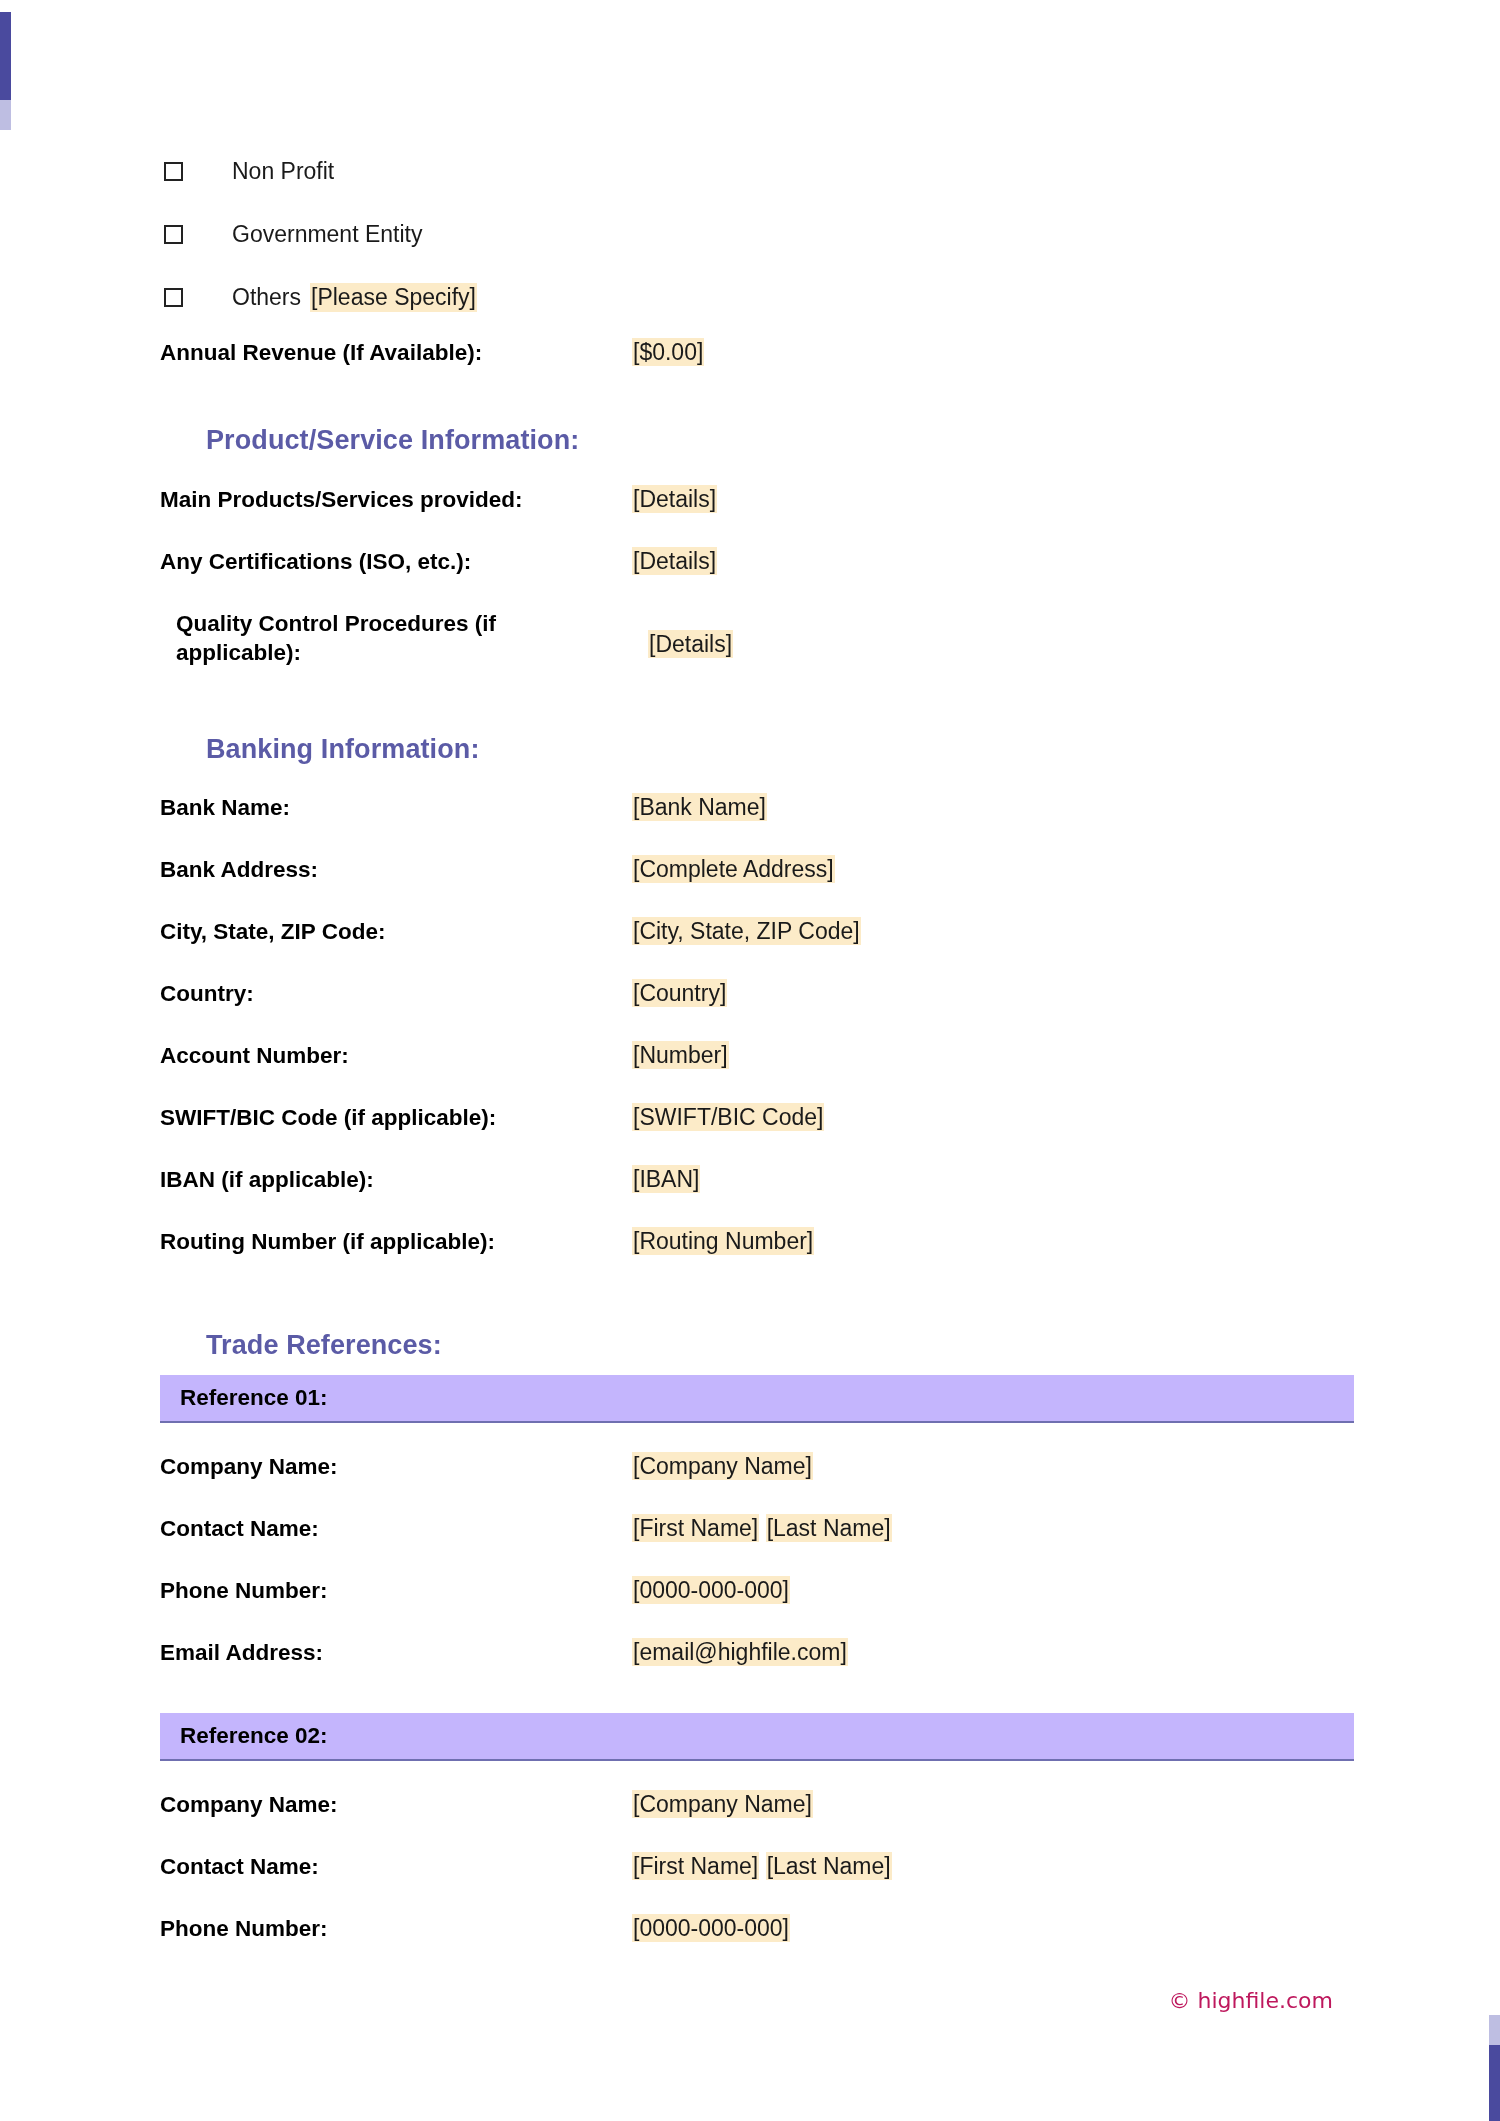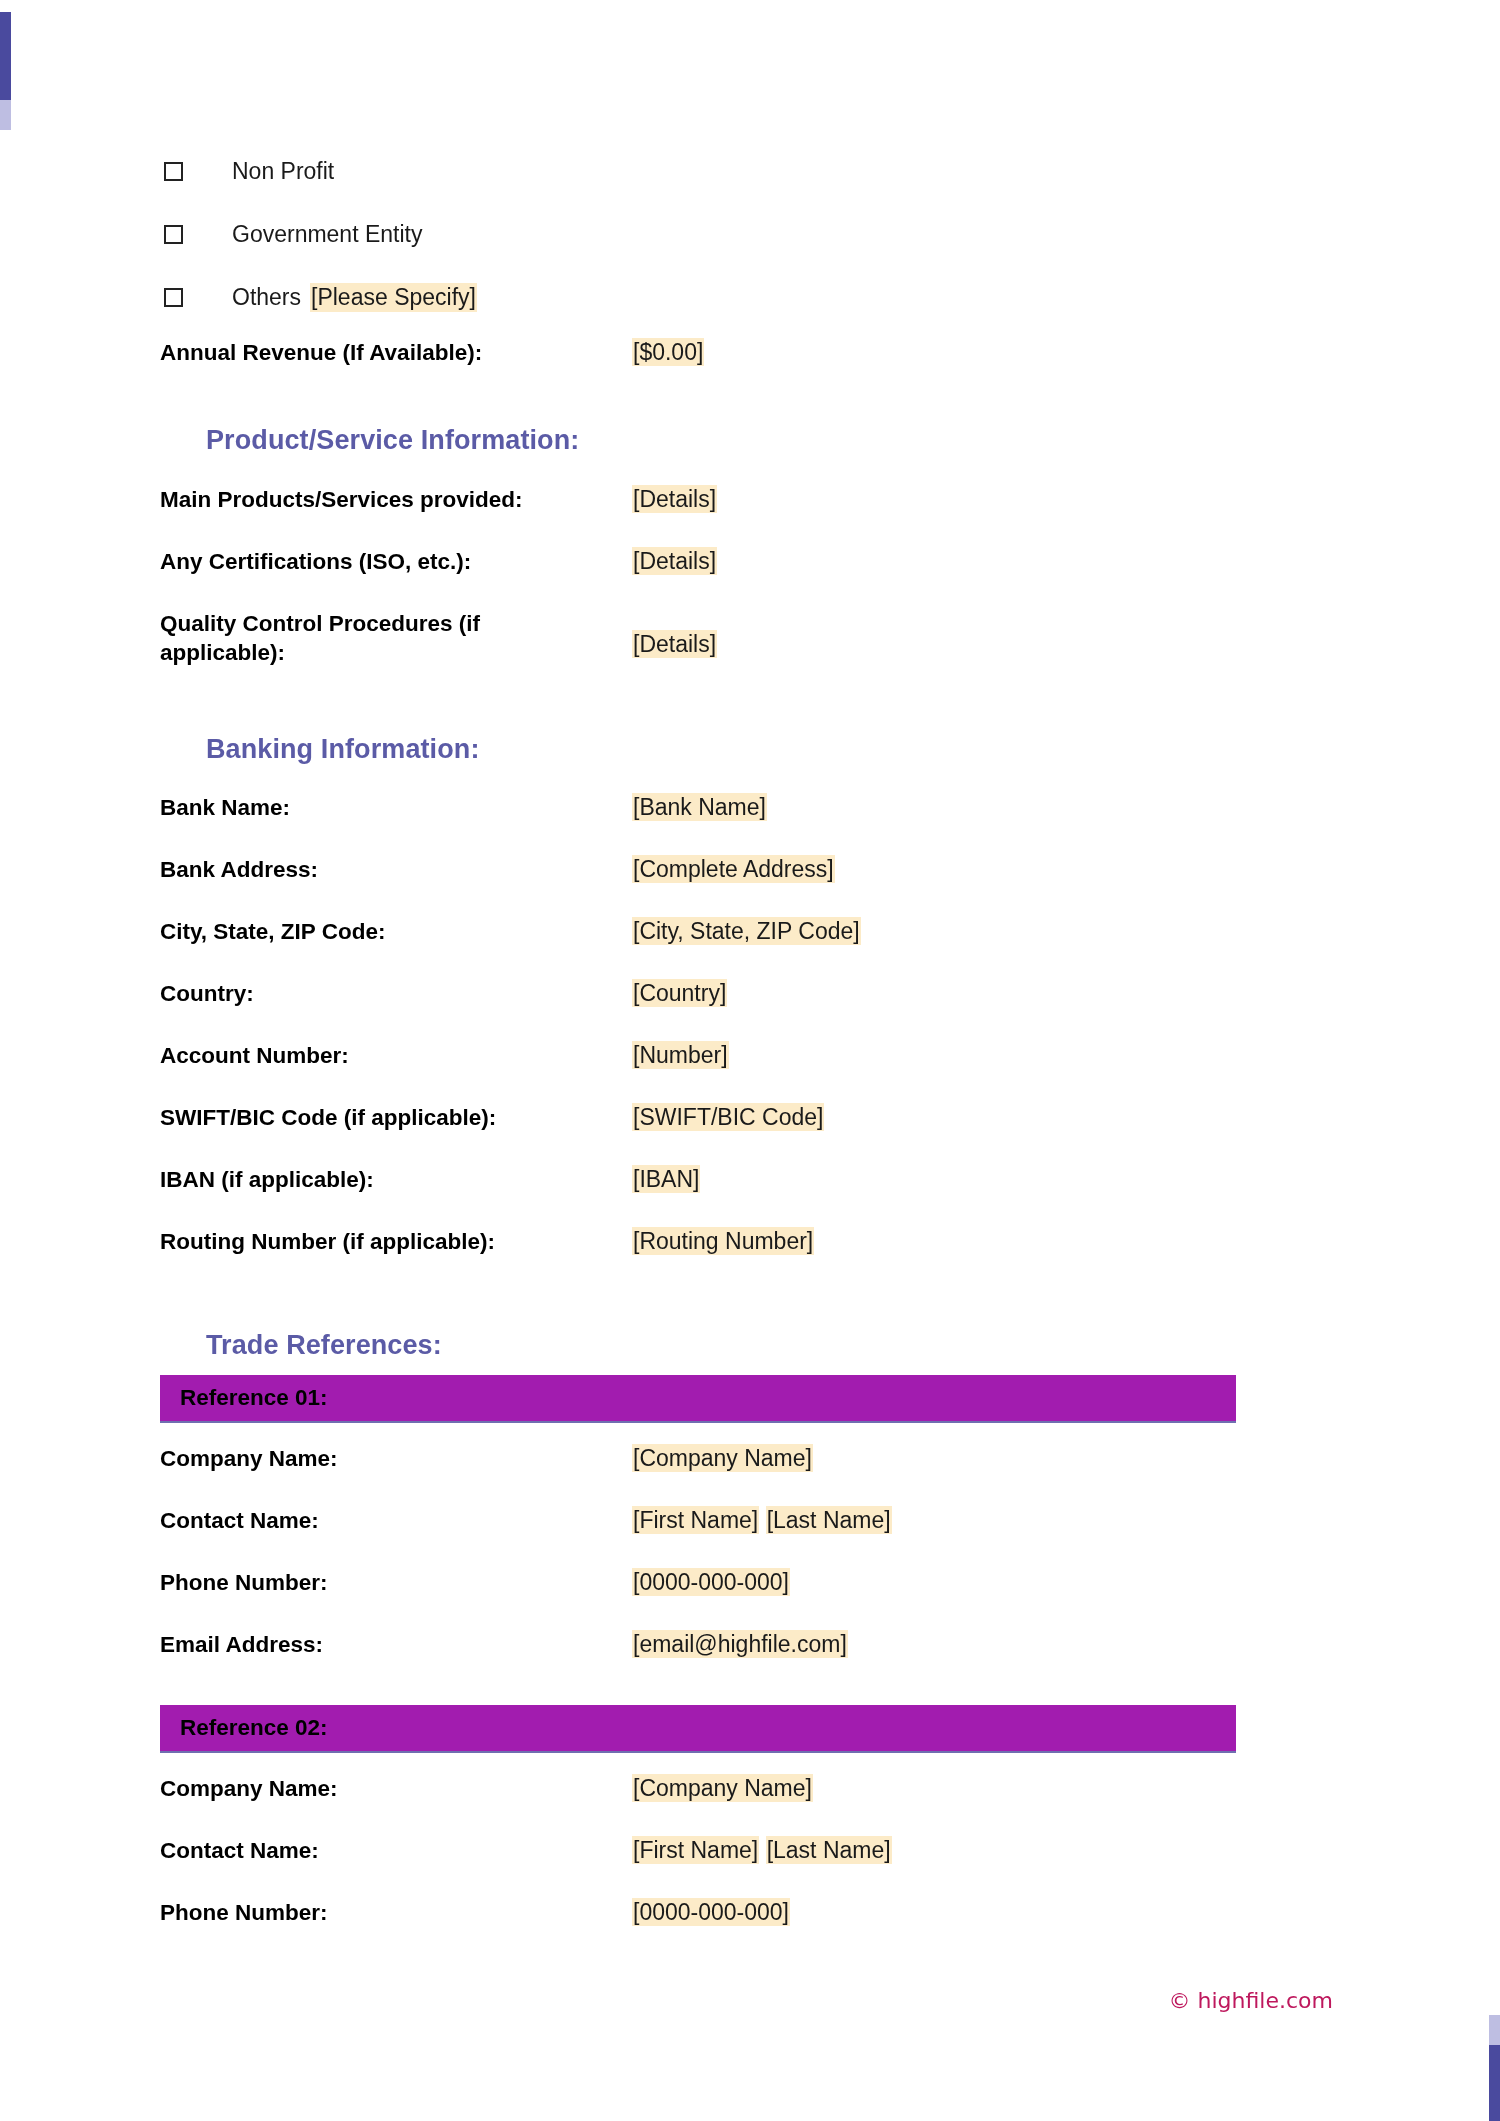--- a/index.html
+++ b/index.html
@@ -133,28 +133,28 @@
     color: #5B5BA6;
     letter-spacing: 0.1px;
     margin-left: 46px;
   }
   .sh-product  { margin-top: 36px; margin-bottom: 20px; }
   .sh-banking  { margin-top: 46px; margin-bottom: 19px; }
   .sh-trade    { margin-top: 50px; margin-bottom: 14px; }
 
   
   .ref-header {
-    background: #a21caf;
+    background: #c4b5fd;
     border-bottom: 2px solid #6F6FB0;
     height: 48px;
     display: flex;
     align-items: center;
-    width: 1076px;
+    width: 1194px;
     box-sizing: border-box;
-    margin-bottom: 4px;
+    margin-bottom: 12px;
   }
   .ref-header-label {
     font-size: 22.5px;
     font-weight: bold;
     color: #000000;
     padding-left: 20px;
   }
   .ref-rows { padding-top: 8px; }
   .ref-rows .field-row { min-height: 62px; }
   .ref-block + .ref-block { margin-top: 22px; }
@@ -229,21 +229,21 @@
       </div>
 
       <div class="field-row">
         <div class="field-label">Any Certifications (ISO, etc.):</div>
         <div class="field-value">
           <span class="hl">[Details]</span>
         </div>
       </div>
 
       <div class="field-row tall">
-        <div class="field-label" style="width:420px;flex:0 0 420px;">Quality Control Procedures (if applicable):</div>
+        <div class="field-label" style="width:420px;flex:0 0 420px;margin-left:16px;">Quality Control Procedures (if applicable):</div>
         <div class="field-value" style="margin-left:52px;">
           <span class="hl">[Details]</span>
         </div>
       </div>
 
     </div>
 
     <div class="section-heading sh-banking">Banking Information:</div>
 
     <div>

